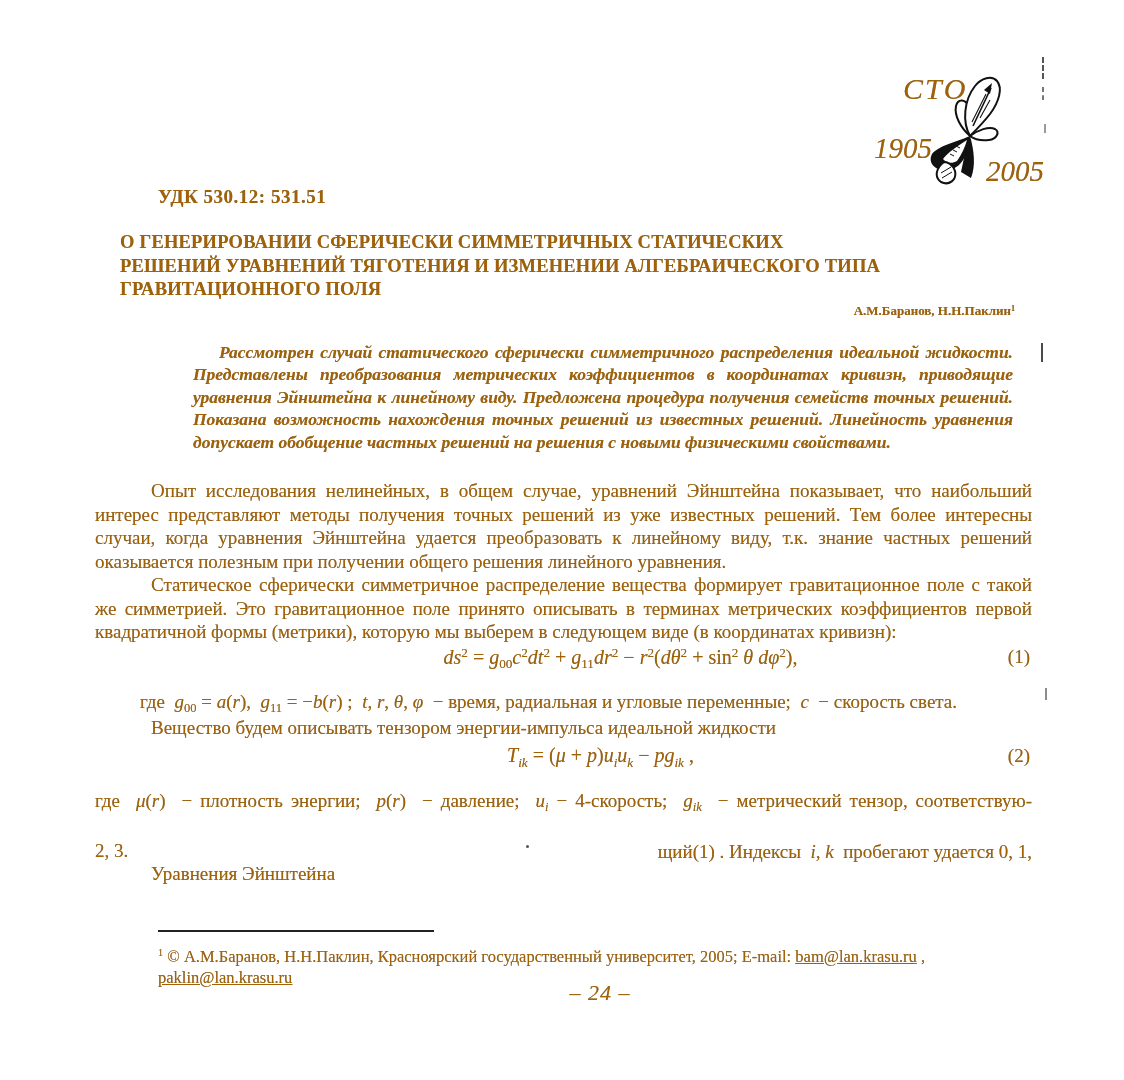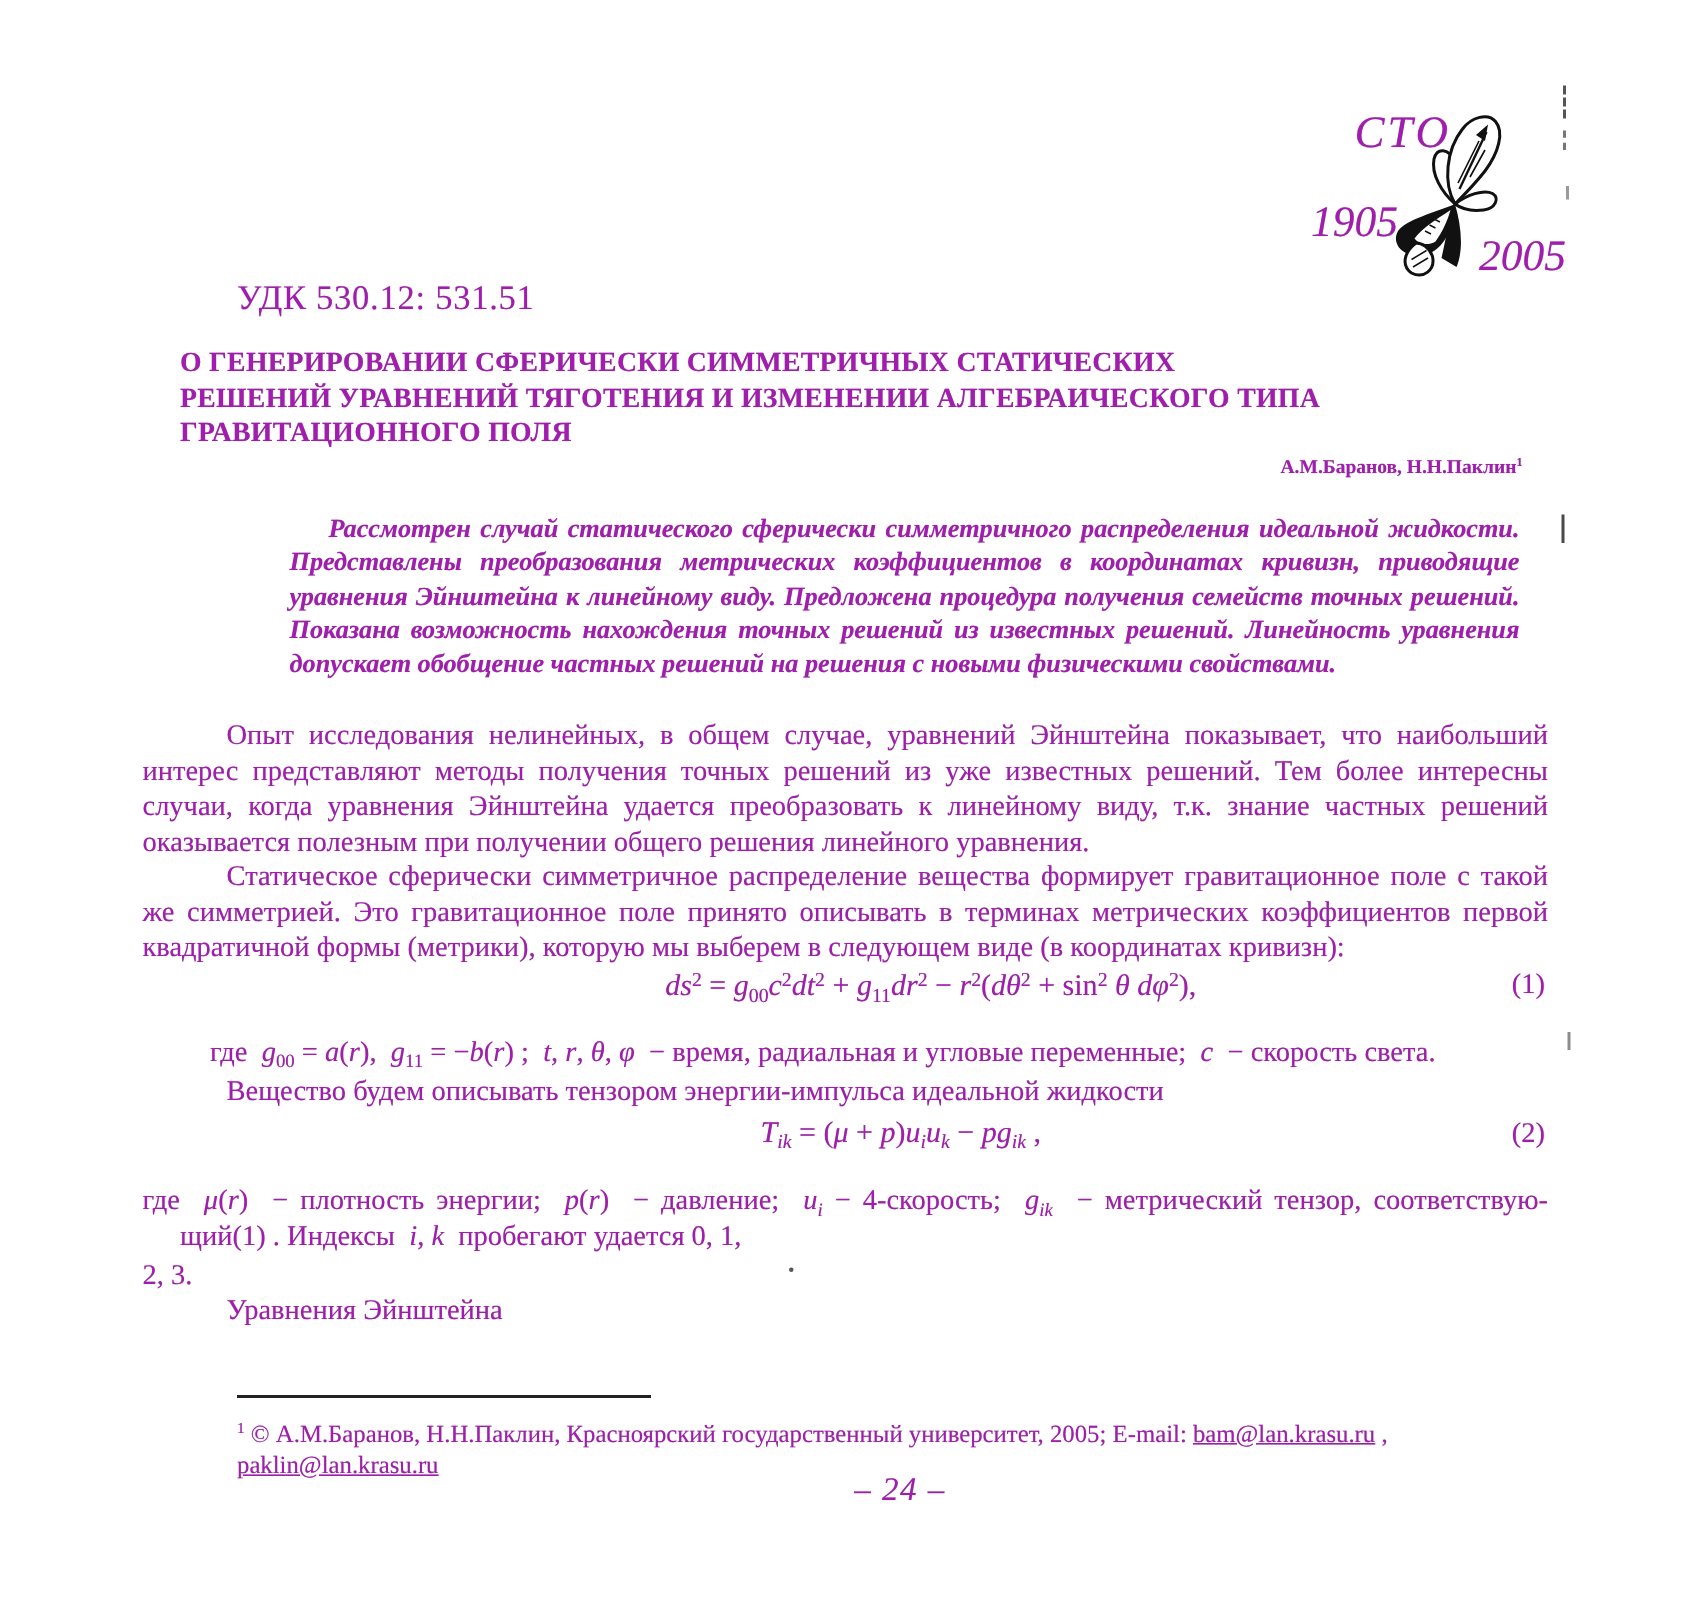--- a/index.html
+++ b/index.html
@@ -1,43 +1,43 @@
 <!DOCTYPE html>
 <html><head>
 <meta charset="utf-8">
 <style>
   html,body{margin:0;padding:0;background:#e8e8e8;}
   .page{
     position:relative;width:1124px;height:1080px;background:#ffffff;
-    font-family:"Liberation Serif","DejaVu Serif",serif;color:#a21caf;
+    font-family:"Liberation Serif","DejaVu Serif",serif;color:#a16207;
     overflow:hidden;text-shadow:0 0 .6px rgba(10,10,10,.38);
   }
   .abs{position:absolute;}
   
-  .udk{left:158px;top:186px;font-size:23px;letter-spacing:.5px;}
+  .udk{left:158px;top:186px;font-size:19px;letter-spacing:.5px;font-weight:bold;}
   .logo{left:855px;top:58px;width:210px;height:150px;}
   .logo .sto{position:absolute;left:48px;top:14px;font-size:30px;font-style:italic;letter-spacing:2px;}
   .logo .y1905{position:absolute;left:19px;top:74px;font-size:29px;font-style:italic;}
   .logo .y2005{position:absolute;left:131px;top:97px;font-size:29px;font-style:italic;}
   .logo svg{position:absolute;left:73px;top:16px;}
   .title{left:120px;top:231px;width:960px;font-weight:bold;font-size:18.5px;line-height:23.5px;letter-spacing:.2px;}
   .authors{left:120px;top:303px;width:895px;text-align:right;font-weight:bold;font-size:13px;}
   .authors sup{font-size:62%;vertical-align:.55em;}
   
   .abstract{left:193px;top:341px;width:820px;font-size:17.5px;line-height:22.4px;
     font-style:italic;font-weight:bold;text-align:justify;text-indent:26px;}
   
   .bodytext{left:95px;width:937px;font-size:19px;line-height:23.5px;text-align:justify;}
   .ind{text-indent:56px;}
   .p1{top:479px;}
   .p2{top:573px;}
   .where1{top:690px;white-space:pre-wrap;margin-left:45px;}
   .matter{top:716px;}
   .lineA{top:789px;white-space:pre-wrap;text-align:justify;text-align-last:justify;}
-  .lineB{top:813px;display:flex;justify-content:flex-start;white-space:pre-wrap;margin-left:25px;}
+  .lineB{top:840px;display:flex;justify-content:flex-end;white-space:pre-wrap;}
   .lineC{top:839px;}
   .p4{top:862px;}
   
   .eqrow{left:95px;width:937px;height:34px;font-size:20px;}
   .eq1row{top:645px;}
   .eq2row{top:744px;}
   .eq{position:absolute;white-space:pre-wrap;}
   .eq1row .eq{left:50%;transform:translateX(calc(-50% + 57px));}
   .eq2row .eq{left:50%;transform:translateX(calc(-50% + 37px));}
   .eqnum{position:absolute;right:2px;top:1px;font-size:19px;}

